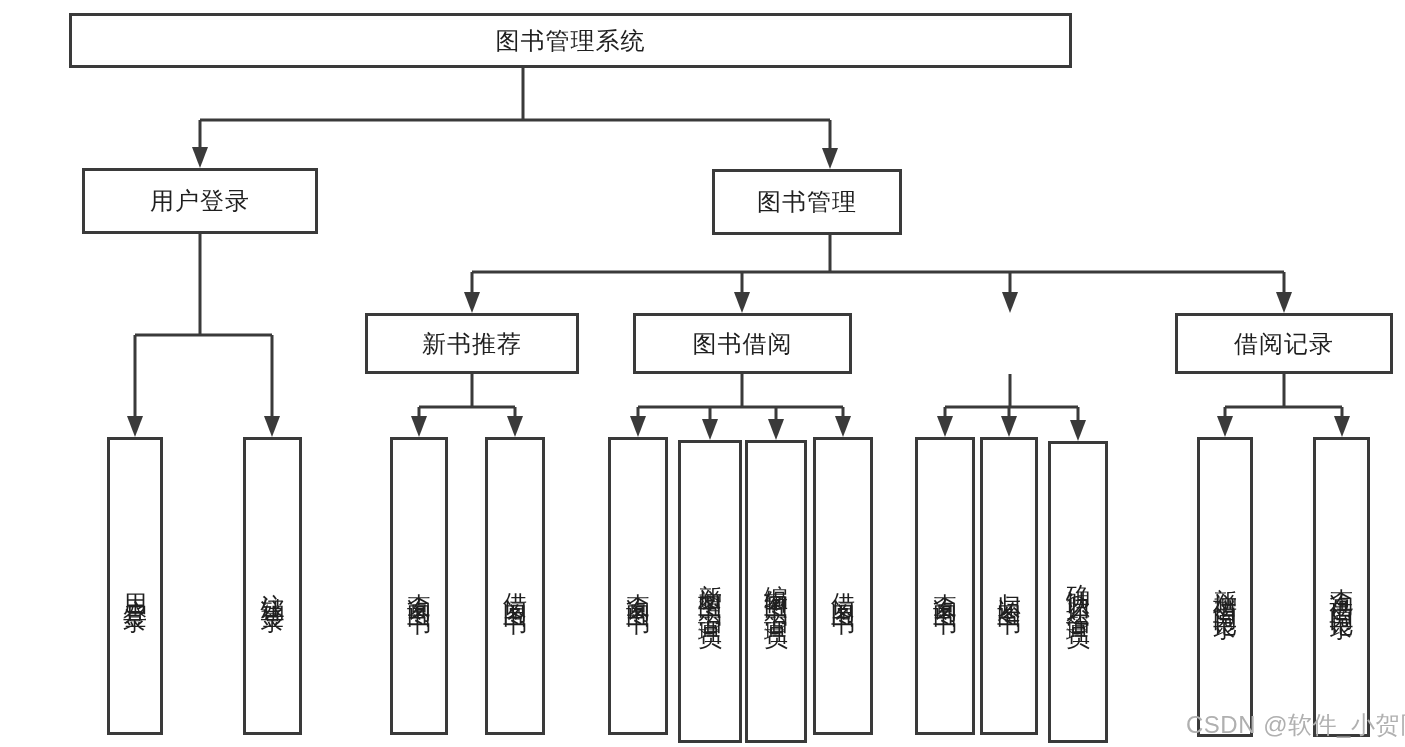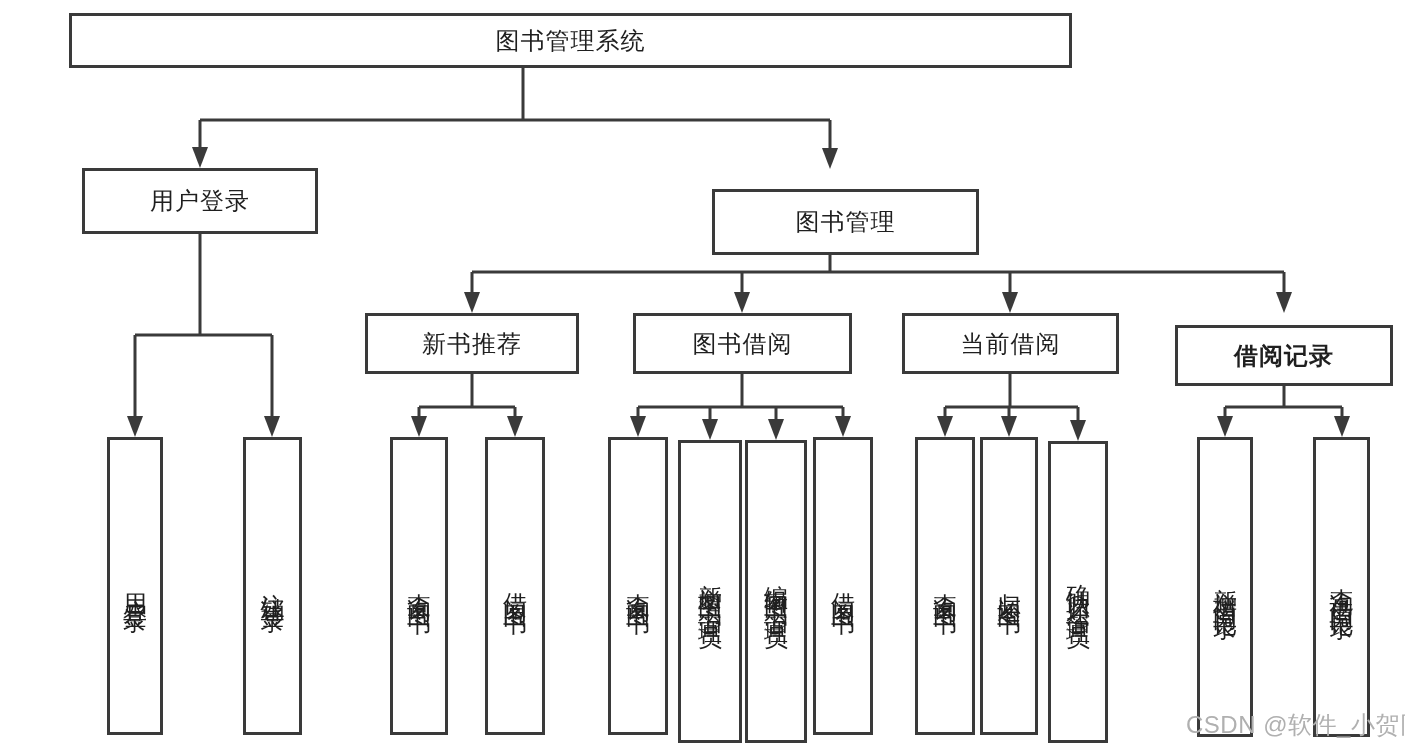--- a/index.html
+++ b/index.html
@@ -75,26 +75,25 @@
     <g>
       <path class="ln" d="M1284,374 L1284,407 M1225,407 L1342,407 M1225,407 L1225,419 M1342,407 L1342,419"></path>
       <polygon class="ah" points="1217,416 1233,416 1225,437"></polygon>
       <polygon class="ah" points="1334,416 1350,416 1342,437"></polygon>
     </g>
   </svg>
 
   <div class="box h-box" style="left:21px;top:13px;width:1003px;height:55px;margin-left:48px;">图书管理系统</div>
 
   <div class="box h-box" style="left:82px;top:168px;width:236px;height:66px;">用户登录</div>
-  <div class="box h-box" style="left:712px;top:169px;width:267px;height:66px;margin-top:20px;">图书管理</div>
+  <div class="box h-box" style="left:712px;top:169px;width:190px;height:66px;">图书管理</div>
 
   <div class="box h-box" style="left:633px;top:313px;width:219px;height:61px;">图书借阅</div>
   <div class="box h-box" style="left:365px;top:313px;width:214px;height:61px;">新书推荐</div>
-  <div class="box h-box" style="left:902px;top:313px;width:217px;height:61px;">当前借阅</div>
-  <div class="box h-box" style="left:1175px;top:325px;width:218px;height:61px;font-weight:bold;">借阅记录</div>
+  <div class="box h-box" style="left:1175px;top:313px;width:218px;height:61px;">借阅记录</div>
 
   <div class="box v-box" style="left:107px;top:437px;width:56px;height:298px;">用户登录</div>
   <div class="box v-box" style="left:243px;top:437px;width:59px;height:298px;">注销登录</div>
 
   <div class="box v-box" style="left:390px;top:437px;width:58px;height:298px;">查询图书</div>
   <div class="box v-box" style="left:485px;top:437px;width:60px;height:298px;">借阅图书</div>
 
   <div class="box v-box" style="left:608px;top:437px;width:60px;height:298px;">查询图书</div>
   <div class="box v-box" style="left:678px;top:440px;width:64px;height:303px;">新增图书（管理员）</div>
   <div class="box v-box" style="left:745px;top:440px;width:62px;height:303px;">编辑图书（管理员）</div>

